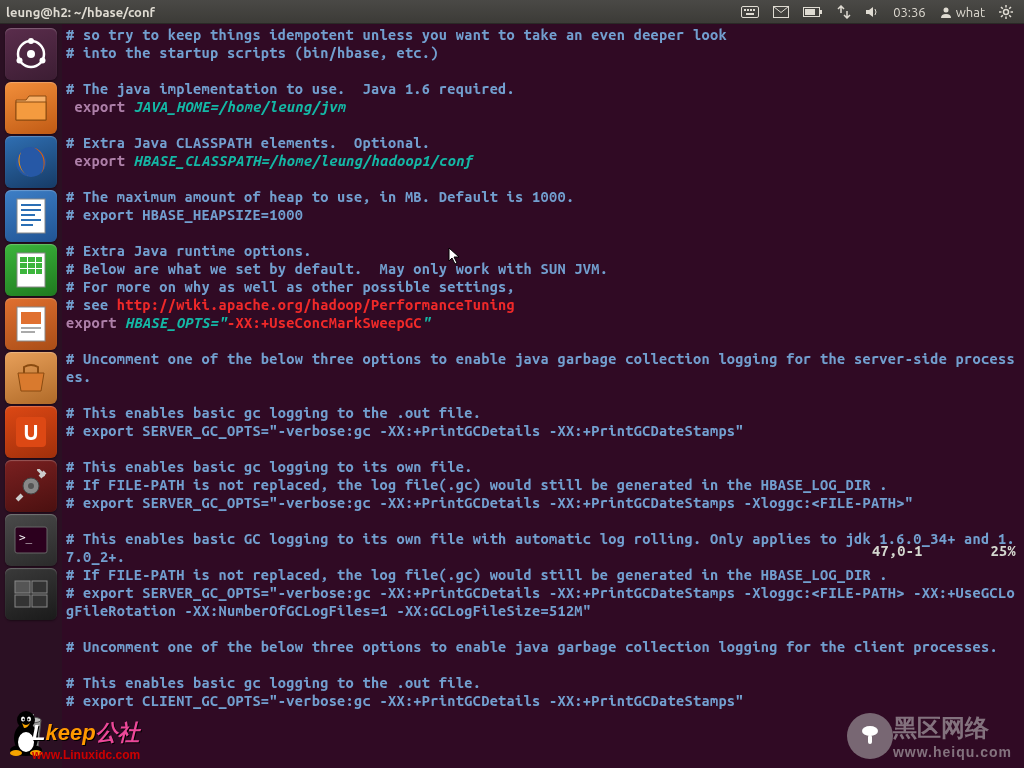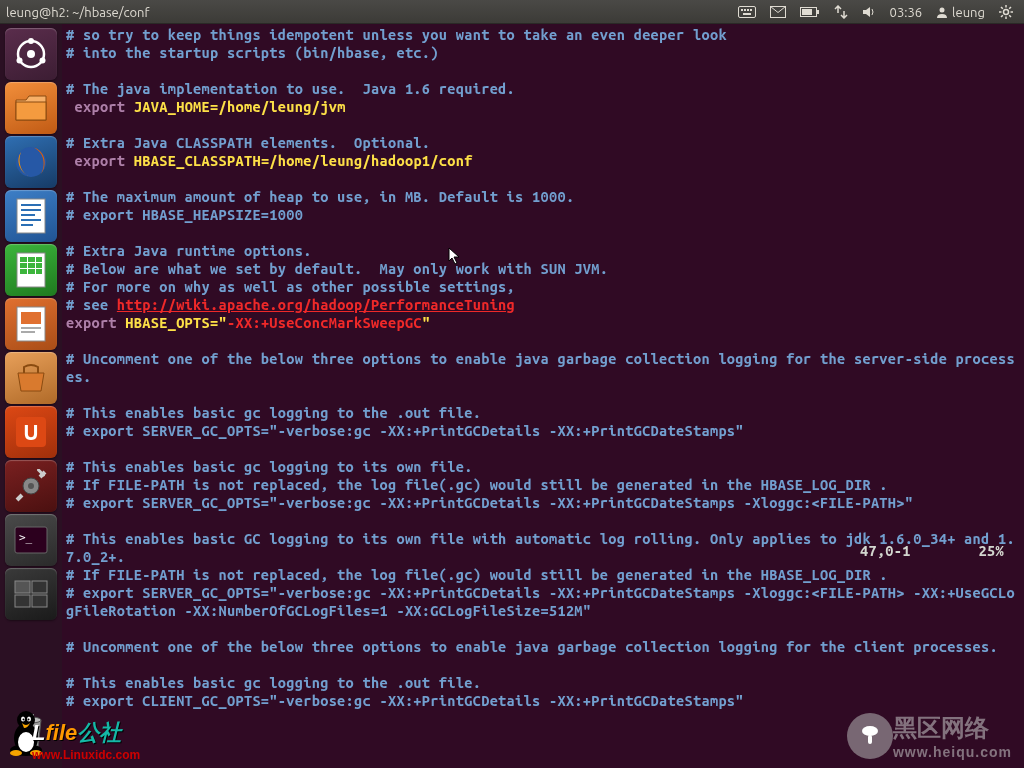--- a/index.html
+++ b/index.html
@@ -15,21 +15,21 @@
   height: 24px;
   background: linear-gradient(#4a4946, #3c3b37);
   color: #dfdbd2;
   display: flex;
   align-items: center;
   font-family: Ubuntu, sans-serif;
   font-size: 13px;
   padding: 0 4px;
   border-bottom: 1px solid #2a2926;
 }
-.topbar-title { font-weight: normal; padding-left: 2px; }
+.topbar-title { font-weight: bold; padding-left: 2px; }
 .topbar-spacer { flex: 1; }
 .topbar-icon {
   padding: 0 7px;
   display: inline-flex;
   align-items: center;
 }
 .topbar-icon svg { display: block; }
 .launcher {
   position: absolute;
   left: 0;
@@ -75,27 +75,27 @@
   font-size: 14.6px;
   line-height: 18px;
   color: #d3d7cf;
   font-weight: bold;
   letter-spacing: 0.3px;
   white-space: pre-wrap;
   word-break: break-all;
 }
 .c-comment { color: #729fcf; }
 .c-key { color: #ad7fa8; text-align: center; }
-.c-key2 { color: #fde047; }
+.c-key2 { color: #14b8a6; font-style: italic; }
 .c-str { color: #ef2929; }
-.c-url { color: #ef2929; text-decoration: underline; }
+.c-url { color: #ef2929; }
 .statusline {
   position: absolute;
   bottom: 4px;
-  right: 20px;
+  right: 8px;
   color: #d3d7cf;
   font-size: 14.6px;
   font-weight: bold;
   white-space: pre;
 }
 .watermark1 {
   position: absolute;
   right: 12px;
   bottom: 8px;
   color: rgba(200,200,200,0.55);
@@ -184,21 +184,21 @@
         <path d="M1 5 L4 5 L8 2 L8 12 L4 9 L1 9 Z" fill="#dfdbd2"></path>
         <path d="M10 4 Q12 7 10 10" fill="none" stroke="#dfdbd2"></path>
       </svg>
   </span>
   <span class="topbar-icon">03:36</span>
   <span class="topbar-icon">
     <svg width="12" height="12" viewBox="0 0 12 12" style="margin-right:4px">
         <circle cx="6" cy="4" r="2.5" fill="#dfdbd2"></circle>
         <path d="M1 12 Q1 8 6 8 Q11 8 11 12 Z" fill="#dfdbd2"></path>
       </svg>
-    <span>leung</span>
+    <span>what</span>
   </span>
   <span class="topbar-icon">
     <svg width="14" height="14" viewBox="0 0 14 14">
         <circle cx="7" cy="7" r="2.5" fill="none" stroke="#dfdbd2" stroke-width="1.5"></circle>
         <g stroke="#dfdbd2" stroke-width="1.5">
           <line x1="7" y1="0" x2="7" y2="2.5"></line>
           <line x1="7" y1="11.5" x2="7" y2="14"></line>
           <line x1="0" y1="7" x2="2.5" y2="7"></line>
           <line x1="11.5" y1="7" x2="14" y2="7"></line>
           <line x1="2" y1="2" x2="3.8" y2="3.8"></line>
@@ -327,16 +327,16 @@
     <circle cx="22" cy="12" r="9" fill="#000"></circle>
     <ellipse cx="19" cy="11" rx="2" ry="2.5" fill="#fff"></ellipse>
     <ellipse cx="25" cy="11" rx="2" ry="2.5" fill="#fff"></ellipse>
     <circle cx="19.5" cy="11.5" r="1" fill="#000"></circle>
     <circle cx="24.5" cy="11.5" r="1" fill="#000"></circle>
     <path d="M18 15 Q22 19 26 15 Q24 20 20 20 Z" fill="#f5a300"></path>
     <ellipse cx="12" cy="45" rx="6" ry="3" fill="#f5a300"></ellipse>
     <ellipse cx="32" cy="45" rx="6" ry="3" fill="#f5a300"></ellipse>
   </svg>
   <div style="position:relative;left:28px;bottom:0">
-    <span class="wt wtw">L</span><span class="wt">file</span><span class="wt" style="color:#14b8a6">公社</span>
+    <span class="wt wtw">L</span><span class="wt">keep</span><span class="wt" style="color:#ec4899">公社</span>
     <div class="wu">www.Linuxidc.com</div>
   </div>
 </div>
 
 </body></html>

